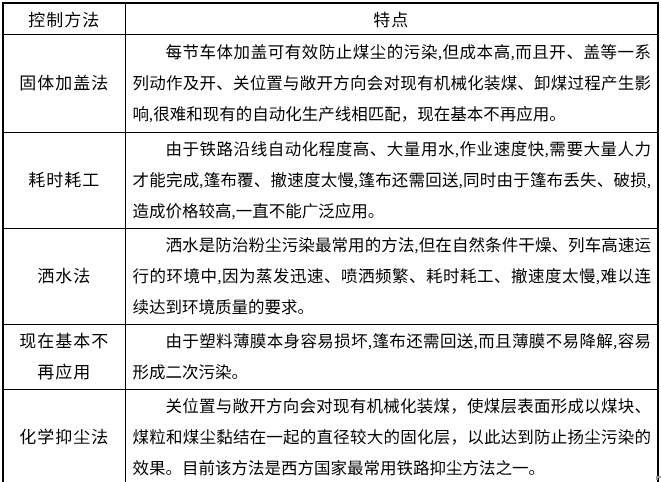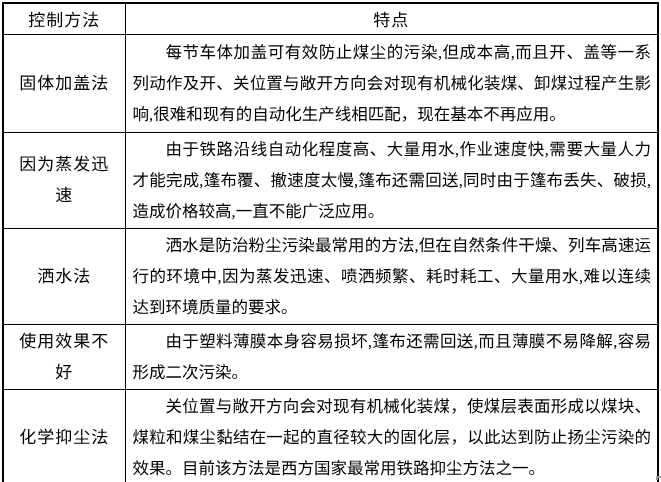--- a/index.html
+++ b/index.html
@@ -88,33 +88,33 @@
       </tr>
     </thead>
     <tbody>
       <tr class="r-solid">
         <td class="method-cell">固体加盖法</td>
         <td class="feature-cell">
           <div class="para">每节车体加盖可有效防止煤尘的污染,但成本高,而且开、盖等一系列动作及开、关位置与敞开方向会对现有机械化装煤、卸煤过程产生影响,很难和现有的自动化生产线相匹配，现在基本不再应用。</div>
         </td>
       </tr>
       <tr class="r-tarp">
-        <td class="method-cell">因为蒸发迅速</td>
+        <td class="method-cell">耗时耗工</td>
         <td class="feature-cell">
           <div class="para">由于铁路沿线自动化程度高、大量用水,作业速度快,需要大量人力才能完成,篷布覆、撤速度太慢,篷布还需回送,同时由于篷布丢失、破损,造成价格较高,一直不能广泛应用。</div>
         </td>
       </tr>
       <tr class="r-water">
         <td class="method-cell">洒水法</td>
         <td class="feature-cell">
-          <div class="para">洒水是防治粉尘污染最常用的方法,但在自然条件干燥、列车高速运行的环境中,因为蒸发迅速、喷洒频繁、耗时耗工、大量用水,难以连续达到环境质量的要求。</div>
+          <div class="para">洒水是防治粉尘污染最常用的方法,但在自然条件干燥、列车高速运行的环境中,因为蒸发迅速、喷洒频繁、耗时耗工、撤速度太慢,难以连续达到环境质量的要求。</div>
         </td>
       </tr>
       <tr class="r-plastic">
-        <td class="method-cell">使用效果不好</td>
+        <td class="method-cell">现在基本不再应用</td>
         <td class="feature-cell">
           <div class="para">由于塑料薄膜本身容易损坏,篷布还需回送,而且薄膜不易降解,容易形成二次污染。</div>
         </td>
       </tr>
       <tr class="r-chem">
         <td class="method-cell">化学抑尘法</td>
         <td class="feature-cell">
           <div class="para">关位置与敞开方向会对现有机械化装煤，使煤层表面形成以煤块、煤粒和煤尘黏结在一起的直径较大的固化层，以此达到防止扬尘污染的效果。目前该方法是西方国家最常用铁路抑尘方法之一。</div>
         </td>
       </tr>

